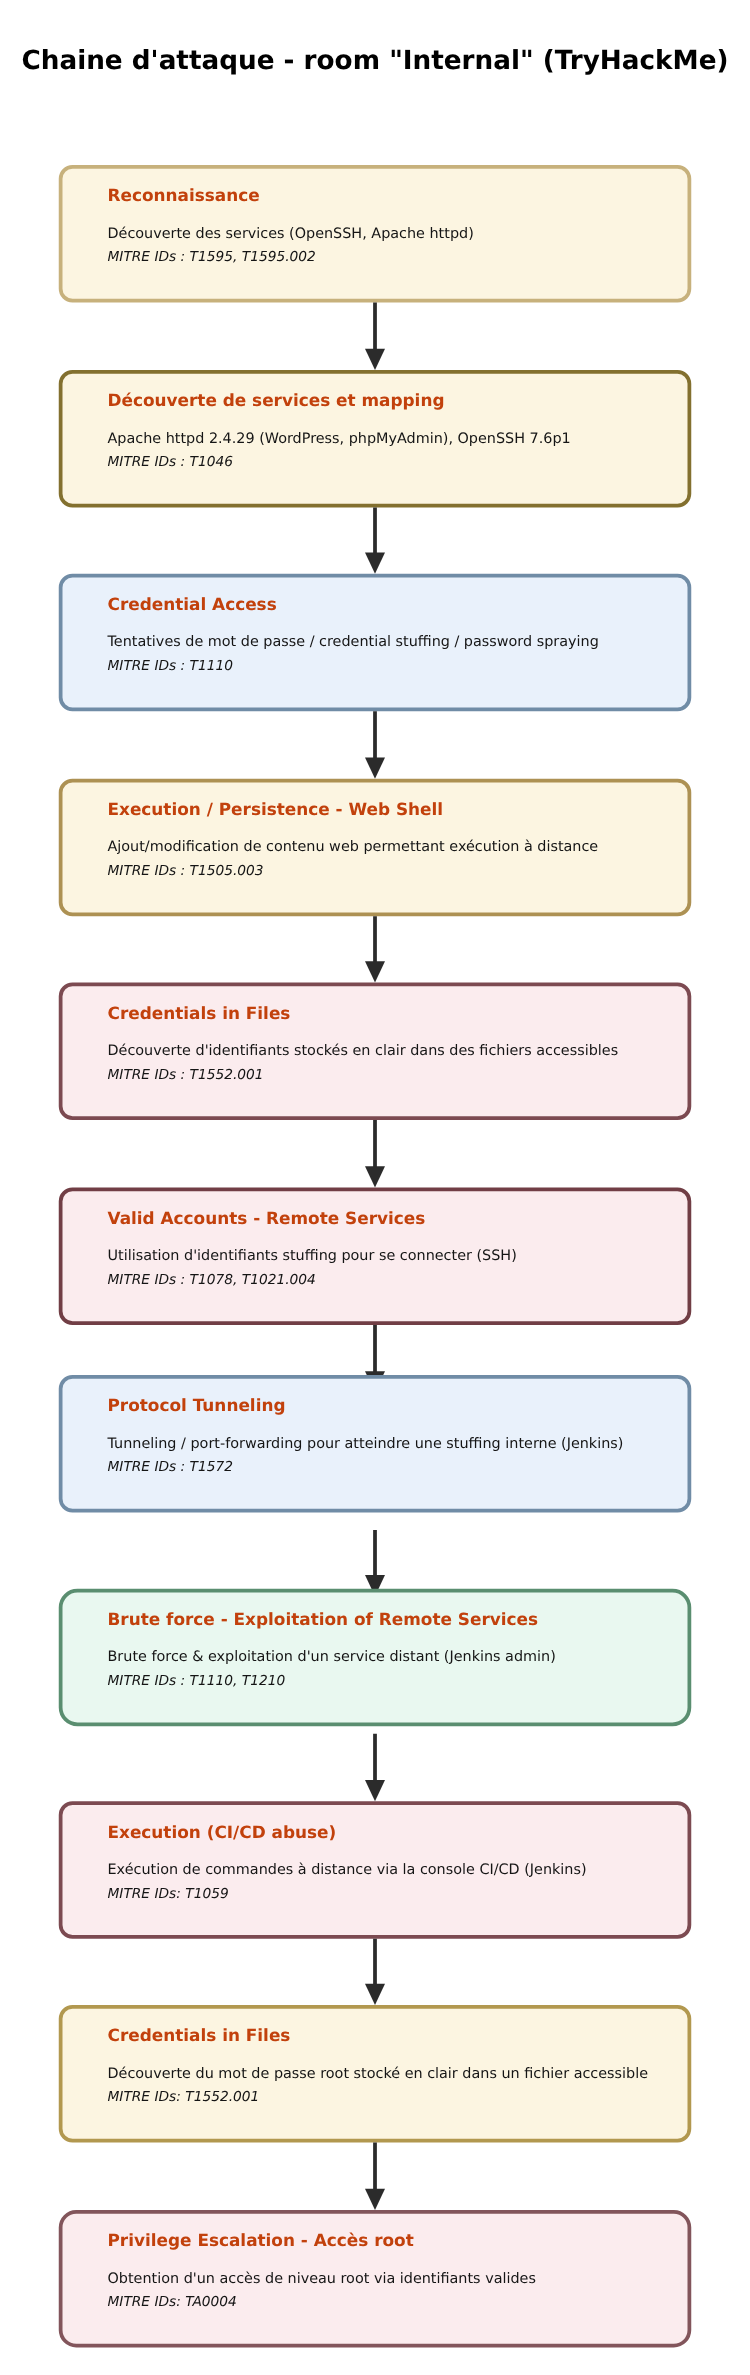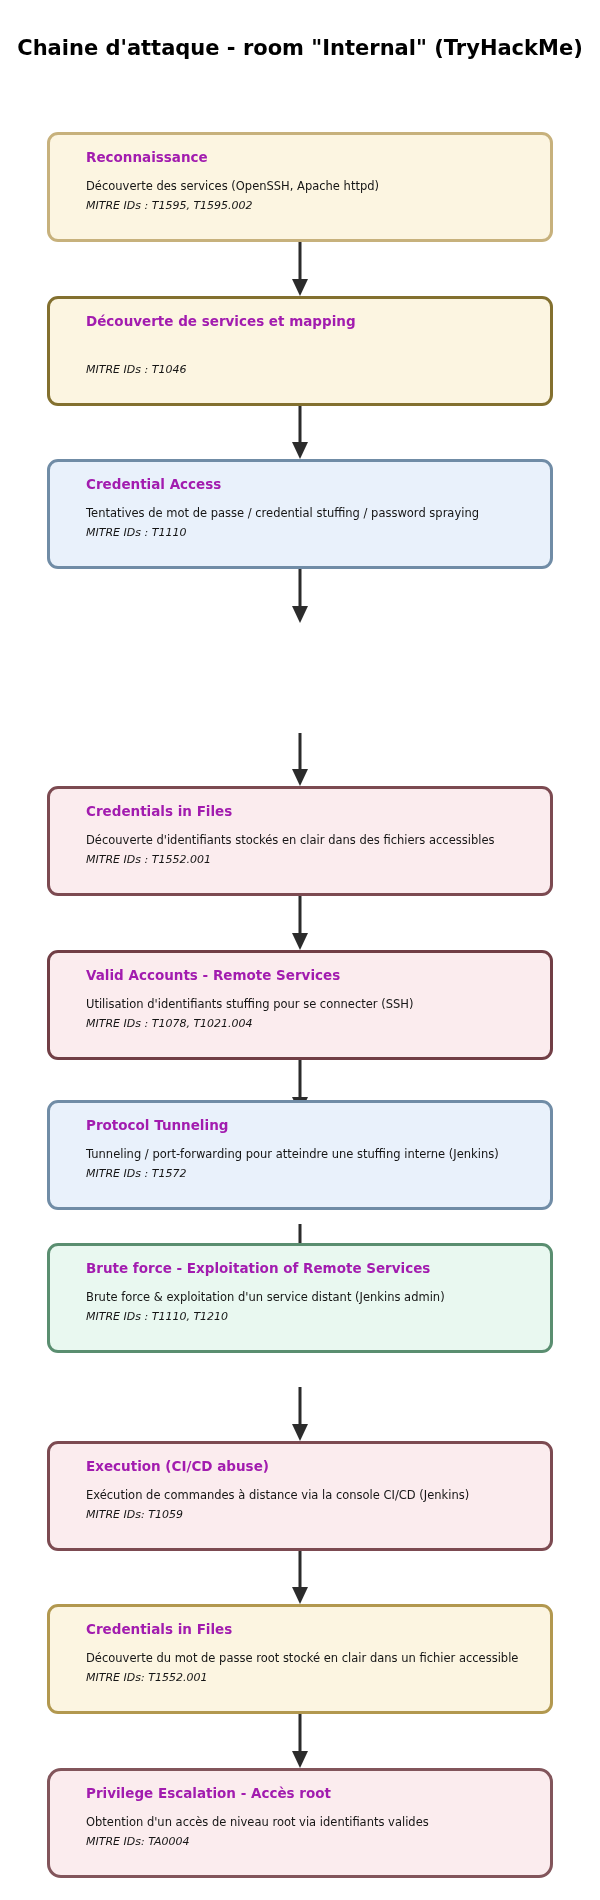--- a/index.html
+++ b/index.html
@@ -31,21 +31,21 @@
     border: 3px solid #888888;
     border-radius: 11px;
     background: #ffffff;
   }
   .node-title {
     position: absolute;
     left: 36px;
     top: 14px;
     font-size: 13.5px;
     font-weight: bold;
-    color: #a21caf;
+    color: #c2410c;
     line-height: 1.2;
     white-space: nowrap;
   }
   .node-desc {
     position: absolute;
     left: 36px;
     top: 45px;
     font-size: 11.5px;
     color: #151515;
     line-height: 1.2;
@@ -100,39 +100,45 @@
     <div class="node-mitre">MITRE IDs : T1595, T1595.002</div>
   </div>
 
   <div class="arrow" style="top:242px;height:54px">
     <div class="arrow-line" style="background: rgb(43, 43, 43);"></div>
     <div class="arrow-head" style="border-top-color: rgb(43, 43, 43);"></div>
   </div>
 
   <div class="node" style="top: 296px; background: rgb(252, 245, 225); border-color: rgb(131, 112, 47);">
     <div class="node-title">Découverte de services et mapping</div>
+    <div class="node-desc">Apache httpd 2.4.29 (WordPress, phpMyAdmin), OpenSSH 7.6p1</div>
     <div class="node-mitre">MITRE IDs : T1046</div>
   </div>
 
   <div class="arrow" style="top:406px;height:53px">
     <div class="arrow-line" style="background: rgb(43, 43, 43);"></div>
     <div class="arrow-head" style="border-top-color: rgb(43, 43, 43);"></div>
   </div>
 
   <div class="node" style="top: 459px; background: rgb(233, 241, 251); border-color: rgb(112, 140, 166);">
     <div class="node-title">Credential Access</div>
     <div class="node-desc">Tentatives de mot de passe / credential stuffing / password spraying</div>
     <div class="node-mitre">MITRE IDs : T1110</div>
   </div>
 
   <div class="arrow" style="top:569px;height:54px">
     <div class="arrow-line" style="background: rgb(43, 43, 43);"></div>
     <div class="arrow-head" style="border-top-color: rgb(43, 43, 43);"></div>
   </div>
 
+  <div class="node" style="top: 623px; background: rgb(252, 245, 225); border-color: rgb(173, 145, 83);">
+    <div class="node-title">Execution / Persistence - Web Shell</div>
+    <div class="node-desc">Ajout/modification de contenu web permettant exécution à distance</div>
+    <div class="node-mitre">MITRE IDs : T1505.003</div>
+  </div>
 
   <div class="arrow" style="top:733px;height:53px">
     <div class="arrow-line" style="background: rgb(43, 43, 43);"></div>
     <div class="arrow-head" style="border-top-color: rgb(43, 43, 43);"></div>
   </div>
 
   <div class="node" style="top: 786px; background: rgb(251, 236, 238); border-color: rgb(124, 74, 81);">
     <div class="node-title">Credentials in Files</div>
     <div class="node-desc">Découverte d'identifiants stockés en clair dans des fichiers accessibles</div>
     <div class="node-mitre">MITRE IDs : T1552.001</div>
@@ -158,21 +164,21 @@
     <div class="node-title">Protocol Tunneling</div>
     <div class="node-desc">Tunneling / port-forwarding pour atteindre une stuffing interne (Jenkins)</div>
     <div class="node-mitre">MITRE IDs : T1572</div>
   </div>
 
   <div class="arrow" style="top:1224px;height:53px">
     <div class="arrow-line" style="background: rgb(43, 43, 43);"></div>
     <div class="arrow-head" style="border-top-color: rgb(43, 43, 43);"></div>
   </div>
 
-  <div class="node" style="top: 1243px; background: rgb(233, 248, 240); border-color: rgb(90, 142, 112);">
+  <div class="node" style="top: 1271px; background: rgb(233, 248, 240); border-color: rgb(90, 142, 112); border-radius: 15px;">
     <div class="node-title">Brute force - Exploitation of Remote Services</div>
     <div class="node-desc">Brute force &amp; exploitation d'un service distant (Jenkins admin)</div>
     <div class="node-mitre">MITRE IDs : T1110, T1210</div>
   </div>
 
   <div class="arrow" style="top:1387px;height:54px">
     <div class="arrow-line" style="background: rgb(43, 43, 43);"></div>
     <div class="arrow-head" style="border-top-color: rgb(43, 43, 43);"></div>
   </div>
 

